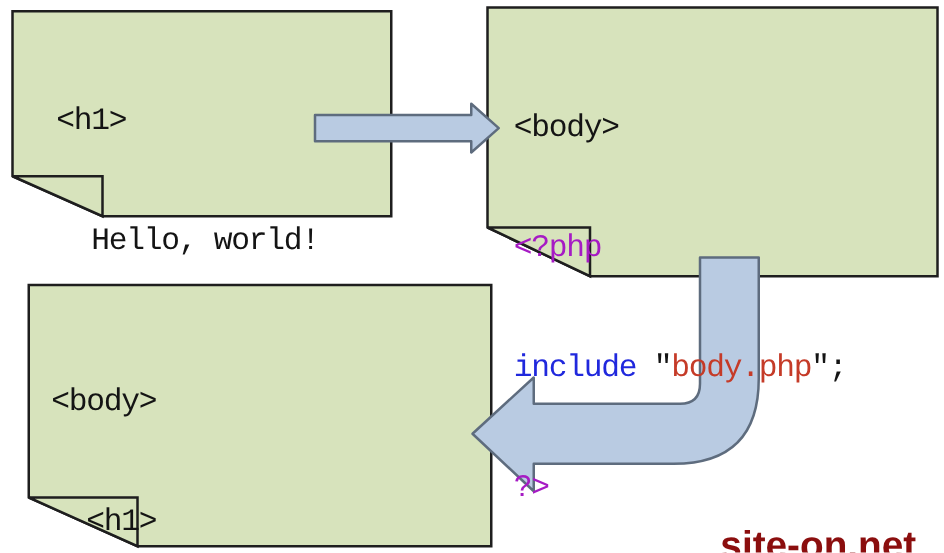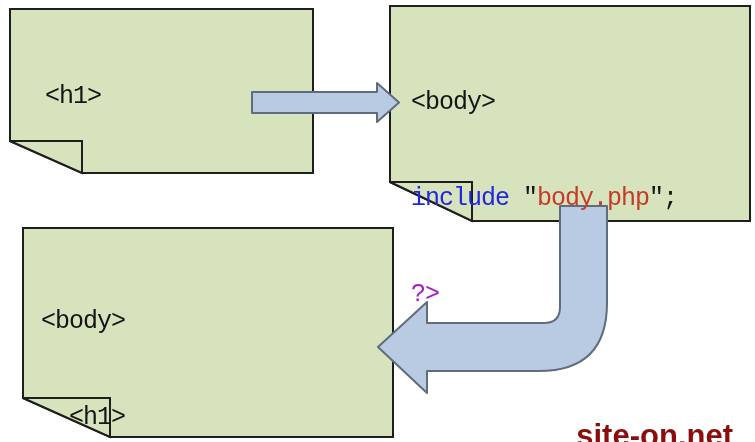--- a/index.html
+++ b/index.html
@@ -72,24 +72,26 @@
       <polygon class="note-fold" points="23,398 110,398 110,437"></polygon>
     </g>
 
     <polygon class="arrow-shape" points="252,92 377,92 377,83 399,102.5 377,122 377,113 252,113"></polygon>
 
     <path class="arrow-shape" d="M 560 206 H 607 V 303 Q 607 371 539 371 H 427 V 393 L 378 347 L 427 302 V 323 H 544 Q 560 323 560 307 Z"></path>
   </svg>
 
   <div class="code" style="left:45px; top:17px;">
     <div class="line">&lt;h1&gt;</div>
+    <div class="line">  Hello, world!</div>
   </div>
 
   <div class="code" style="left:411px; top:23px;">
     <div class="line"><span>&lt;body&gt;</span></div>
+    <div class="line"><span class="tok-php">&lt;?php</span></div>
     <div class="line"><span class="tok-keyword">include</span><span> "</span><span class="tok-string">body.php</span><span>";</span></div>
     <div class="line"><span class="tok-php">?&gt;</span></div>
     
   </div>
 
   <div class="code" style="left:41px; top:242px;">
     <div class="line">&lt;body&gt;</div>
     <div class="line">  &lt;h1&gt;</div>
     
     

